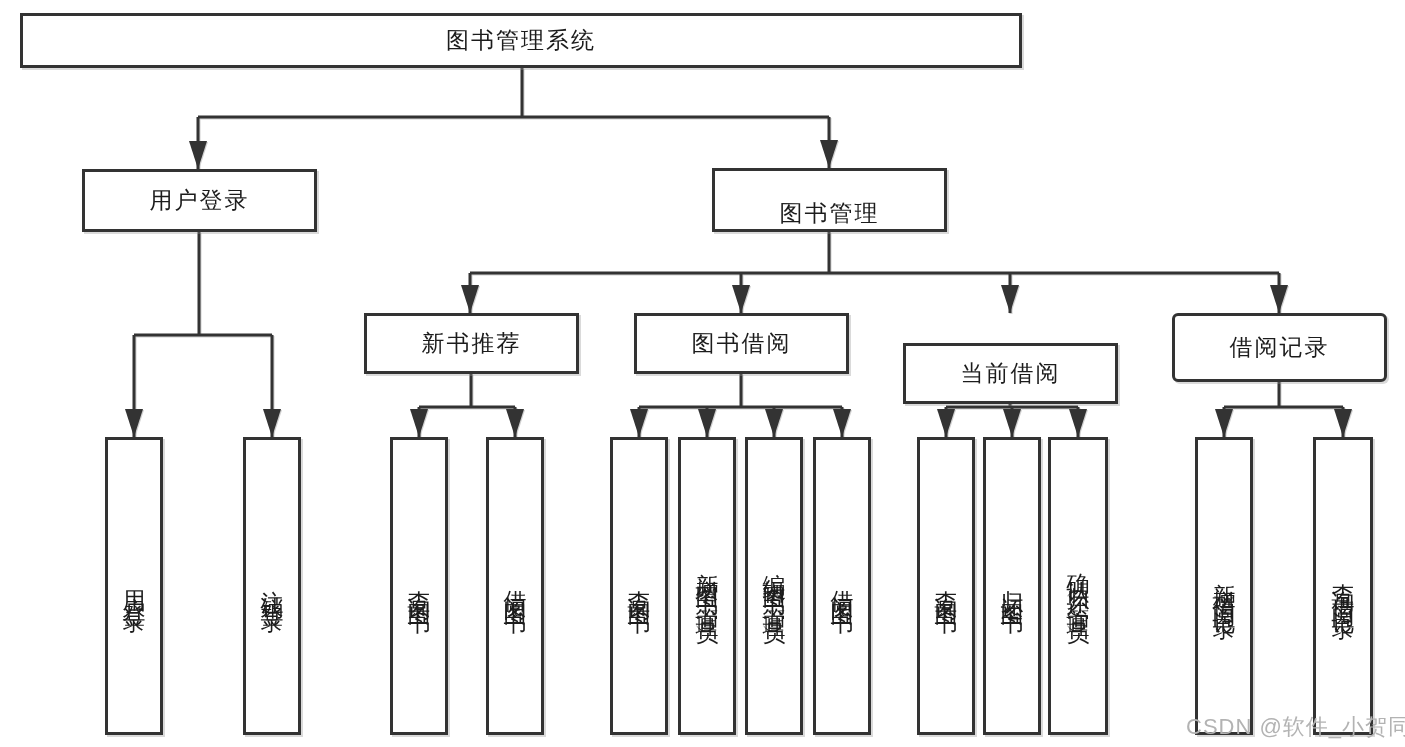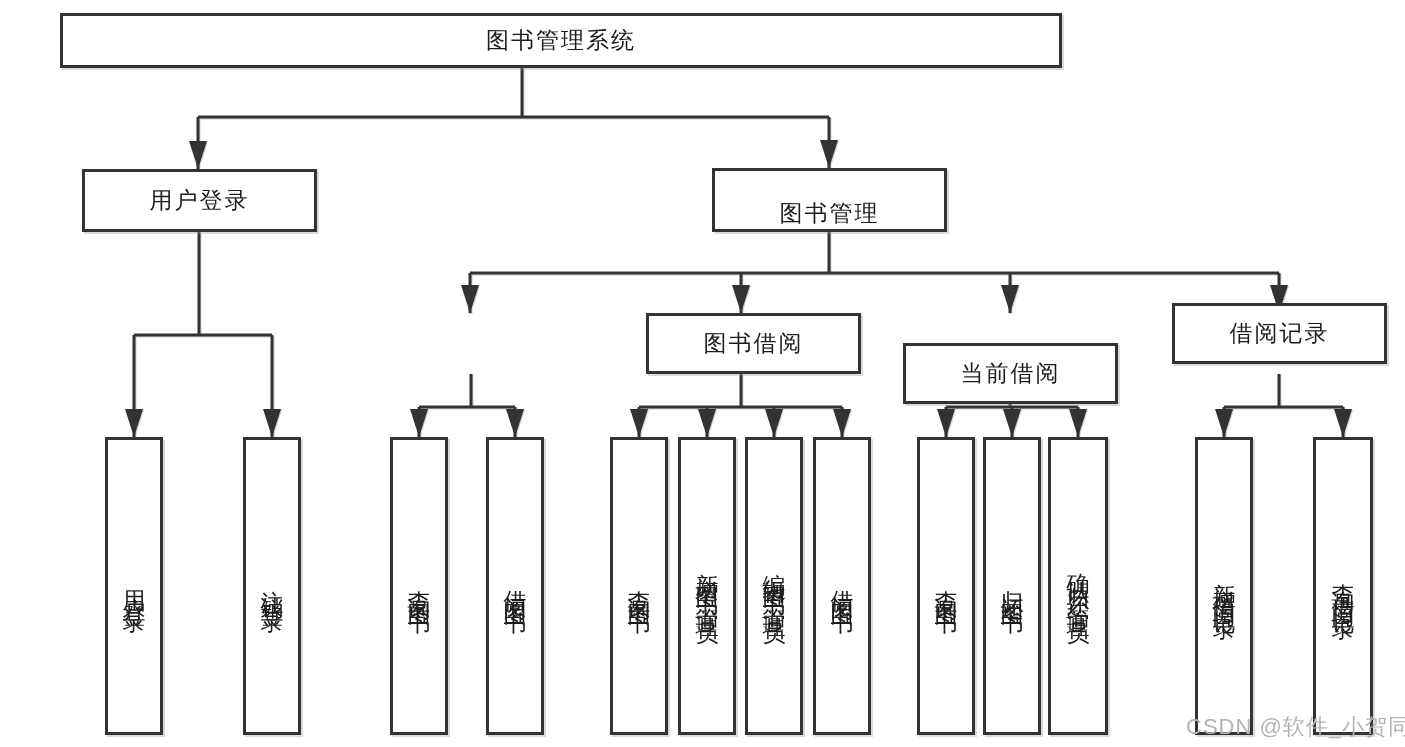--- a/index.html
+++ b/index.html
@@ -31,27 +31,27 @@
     box-shadow:2px 2px 0 rgba(150,150,150,.35);
   }
   .leaf .vlabel{
     writing-mode:vertical-rl;
     text-orientation:mixed;
     letter-spacing:7px;
     line-height:1;
     white-space:nowrap;
   }
   
-  #n-root   {left:20px; top:13px; width:1002px;height:55px;margin-left:40px;}
+  #n-root   {left:20px; top:13px; width:1002px;height:55px;}
   #n-user   {left:82px; top:169px;width:235px; height:63px;}
   #n-mgmt   {left:712px;top:168px;width:235px; height:64px;align-items:flex-end;}
   #n-new    {left:364px;top:313px;width:215px; height:61px;}
-  #n-borrow {left:634px;top:313px;width:215px; height:61px;margin-left:12px;}
+  #n-borrow {left:634px;top:313px;width:215px; height:61px;}
   #n-current{left:903px;top:313px;width:215px; height:61px;margin-top:30px;}
-  #n-record {left:1172px;top:303px;width:215px;height:61px;}
+  #n-record {left:1172px;top:313px;width:215px;height:69px;border-radius:6px;}
   .leaf{top:437px;height:298px;width:58px;}
   #l-a1{left:105px;} #l-a2{left:243px;}
   #l-b1{left:390px;} #l-b2{left:486px;}
   #l-c1{left:610px;} #l-c2{left:678px;} #l-c3{left:745px;} #l-c4{left:813px;}
   #l-d1{left:917px;} #l-d2{left:983px;} #l-d3{left:1048px;width:60px;}
   #l-e1{left:1195px;} #l-e2{left:1313px;width:60px;}
 
   #watermark{
     position:absolute;z-index:5;
     left:1186px;top:712px;
@@ -106,20 +106,23 @@
     <span>图书管理系统</span>
   </div>
 
   <div class="box" id="n-user">
     <span>用户登录</span>
   </div>
   <div class="box" id="n-mgmt">
     <span>图书管理</span>
   </div>
 
+  <div class="box" id="n-new">
+    <span>新书推荐</span>
+  </div>
   <div class="box" id="n-borrow">
     <span>图书借阅</span>
   </div>
   <div class="box" id="n-current">
     <span>当前借阅</span>
   </div>
   <div class="box" id="n-record">
     <span>借阅记录</span>
   </div>
 

